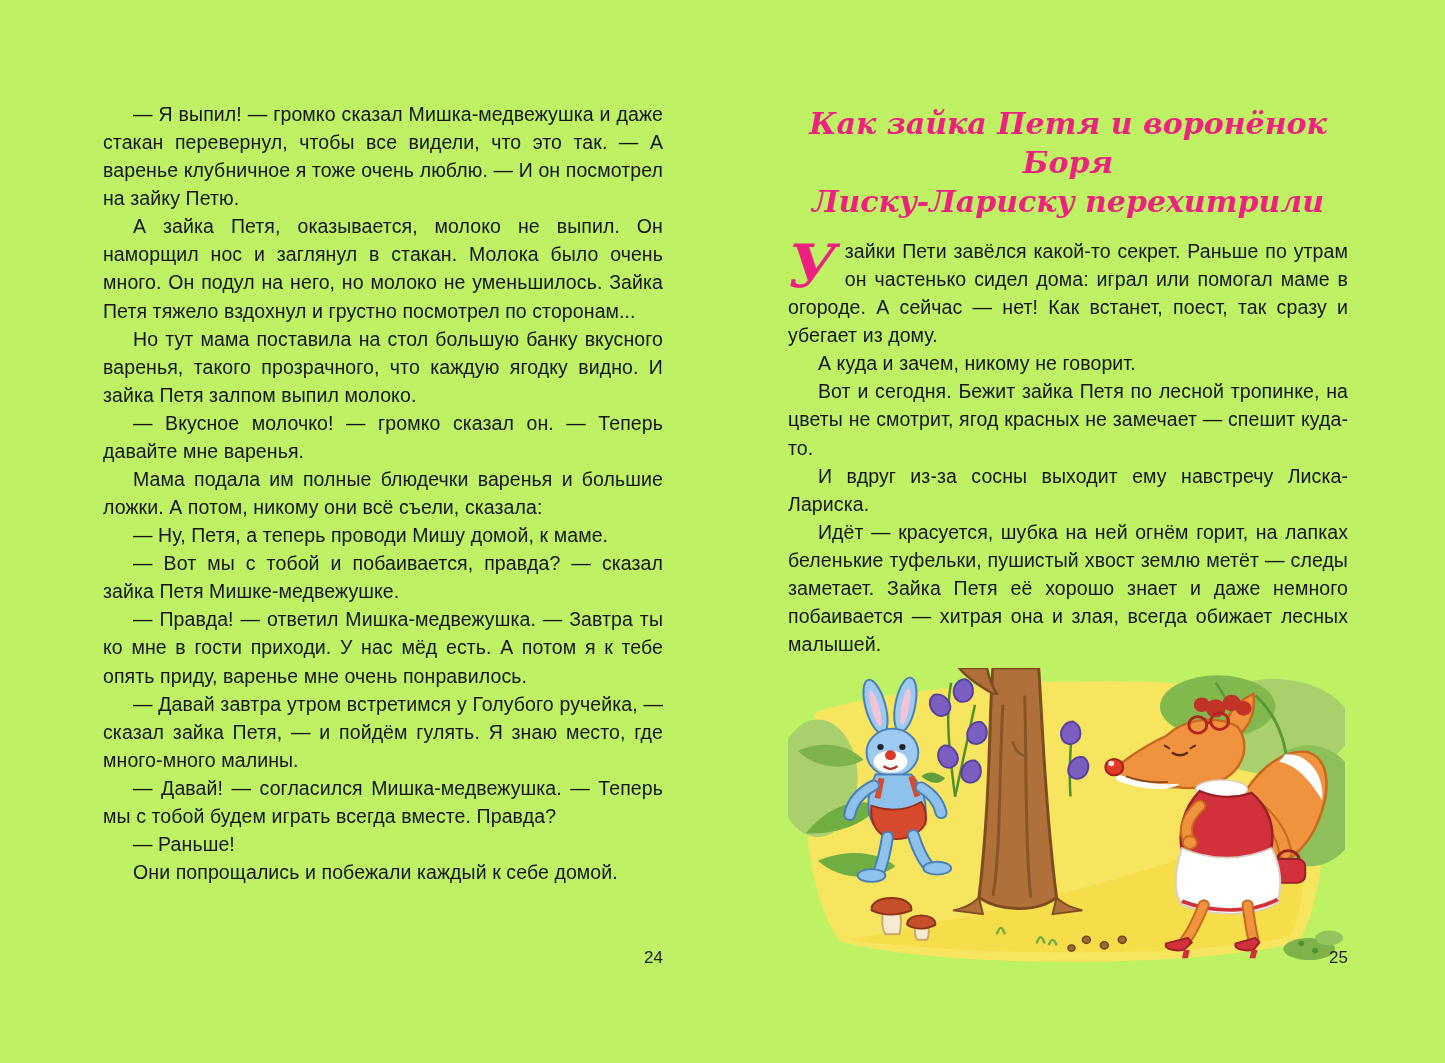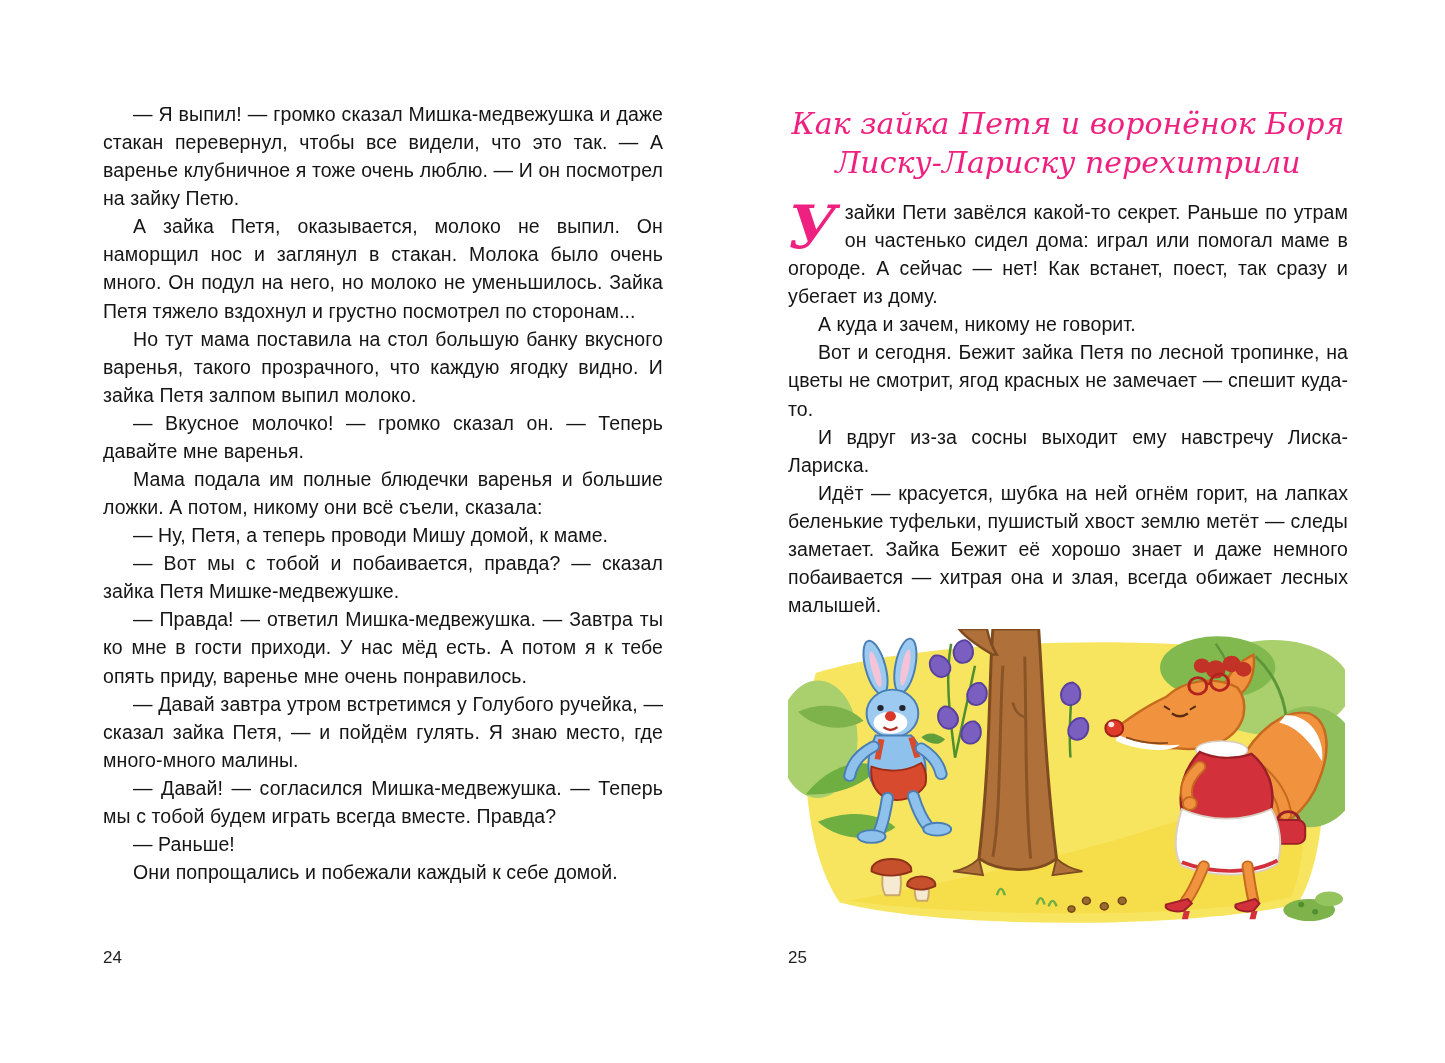--- a/index.html
+++ b/index.html
@@ -1,40 +1,40 @@
 <!DOCTYPE html>
 <html lang="ru" style="--title-pink: #ee2180;"><head>
 <meta charset="utf-8">
 <style>
   html,body{margin:0;padding:0;background:#e8e8e8;}
   .spread{
     position:relative;
     width:1445px;height:1063px;
-    background:#ffffff;
+    background:#bef264;
     margin:0 auto;
     overflow:hidden;
     font-family:"Liberation Sans", sans-serif;
     color:#151515;
   }
   .col{position:absolute;top:100px;width:560px;}
   .col-left{left:103px;}
   .col-right{left:788px;}
   .page-text p{
     margin:0;
     text-indent:30px;
     text-align:justify;
     font-size:19.5px;
     line-height:1.44;
     letter-spacing:0.1px;
   }
   .story-title{
     text-align:center;
     font-family:"DejaVu Serif", serif;
     font-style:italic;
-    font-weight:normal;
+    font-weight:bold;
     color:var(--title-pink,#ee2180);
     font-size:30px;
     line-height:1.3;
     margin:4px 0 16px 0;
   }
   .intro{
     margin:0;
     text-align:justify;
     font-size:19.5px;
     line-height:1.44;
@@ -52,21 +52,21 @@
   }
   .illustration-wrap{
     margin-top:10px;
     width:557px;
   }
   .illustration-wrap svg{display:block;width:557px;height:303px;}
   .pagenum{
     position:absolute;
     top:948px;
     width:560px;
-    text-align:left;
+    text-align:right;
     font-size:17px;
     color:#222;
   }
   .pagenum-left{left:103px;}
   .pagenum-right{left:788px;}
 </style>
 </head>
 <body>
 
 <div class="spread">
@@ -96,21 +96,21 @@
     </div>
 
     <p class="intro">
       <span class="dropcap">У</span><span> зайки Пети завёлся какой-то секрет. Раньше по утрам он частенько сидел дома: играл или помогал маме в огороде. А сейчас — нет! Как встанет, поест, так сразу и убегает из дому.</span>
     </p>
 
     <div class="page-text">
         <p class="para">А куда и зачем, никому не говорит.</p>
         <p class="para">Вот и сегодня. Бежит зайка Петя по лесной тропинке, на цветы не смотрит, ягод красных не замечает — спешит куда-то.</p>
         <p class="para">И вдруг из-за сосны выходит ему навстречу Лиска-Лариска.</p>
-        <p class="para">Идёт — красуется, шубка на ней огнём горит, на лапках беленькие туфельки, пушистый хвост землю метёт — следы заметает. Зайка Бежит её хорошо знает и даже немного побаивается — хитрая она и злая, всегда обижает лесных малышей.</p>
+        <p class="para">Идёт — красуется, шубка на ней огнём горит, на лапках беленькие туфельки, пушистый хвост землю метёт — следы заметает. Зайка Петя её хорошо знает и даже немного побаивается — хитрая она и злая, всегда обижает лесных малышей.</p>
       </div>
 
     <div class="illustration-wrap">
       <svg viewBox="0 0 560 330" preserveAspectRatio="none">
 
         <g>
           <path d="M28,48 C140,8 420,4 512,34 C548,96 546,244 512,300 C400,326 160,328 52,298 C14,238 10,118 28,48 Z" fill="#f8e55f"></path>
           <path d="M60,296 C200,316 420,314 506,292 C520,256 524,190 514,150 C430,210 230,262 60,296 Z" fill="#f4d83a" opacity="0.55"></path>
         </g>
 

